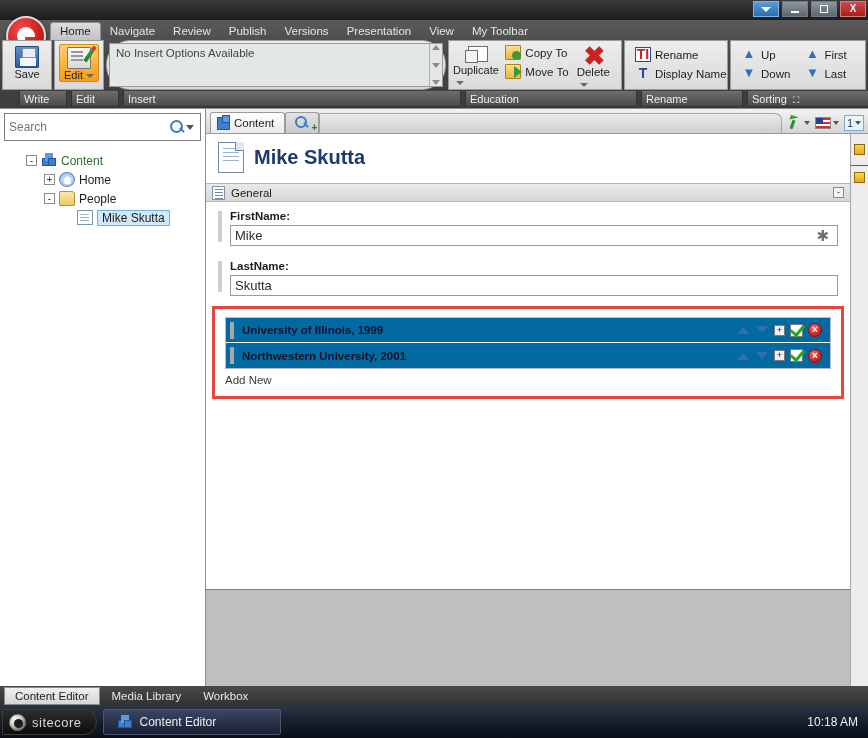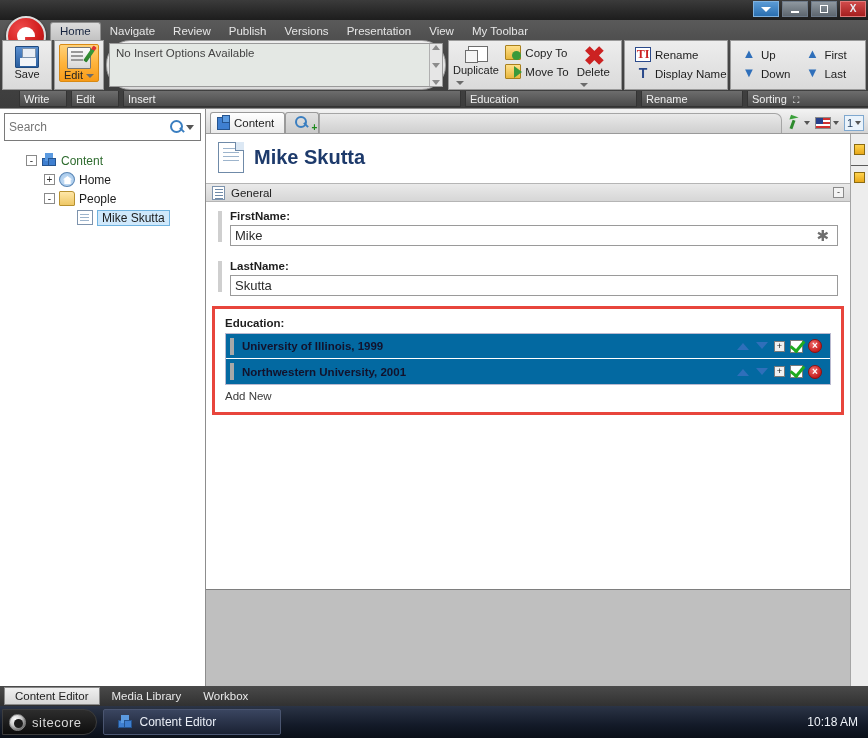--- a/index.html
+++ b/index.html
@@ -108,21 +108,21 @@
     display: flex; align-items: center; gap: 4px; font-size: 11.5px; color: #1d1d1d;
     padding: 1px 3px; white-space: nowrap;
   }
   .mini { width: 16px; height: 15px; position: relative; flex: 0 0 16px; }
   .mi-dup { background:#fff; border:1px solid #6d6d6d; }
   .mi-dup::before{content:"";position:absolute;left:-4px;top:3px;width:11px;height:11px;background:#f4f4f4;border:1px solid #6d6d6d;}
   .mi-folder-g { background: linear-gradient(180deg,#ffe08a 0%,#e8b73d 100%); border:1px solid #a9811d; border-radius:1px;}
   .mi-folder-g::after{content:"";position:absolute;right:-1px;bottom:-1px;width:9px;height:9px;background:#3a9a3a;border-radius:50%;}
   .mi-folder-a { background: linear-gradient(180deg,#ffe08a 0%,#e8b73d 100%); border:1px solid #a9811d; border-radius:1px;}
   .mi-folder-a::after{content:"";position:absolute;right:-2px;bottom:0px;width:0;height:0;border-top:6px solid transparent;border-bottom:6px solid transparent;border-left:8px solid #3a9a3a;}
-  .mi-TI { border:1px solid #2b4a8b; color:#c22; font-weight:bold; font-size:12px; text-align:center; line-height:13px; background:#fff;font-family:Liberation Serif, serif;}
+  .mi-TI { border:1px solid #2b4a8b; color:#c22; font-weight:bold; font-size:14px; text-align:center; line-height:13px; background:#fff;}
   .mi-T { color:#2b4a8b; font-weight:bold; font-size:14px; text-align:center; line-height:14px; }
   .chev { color:#2f6fba; font-size:13px; line-height:13px; text-align:center; }
   .delete-btn { display:flex; flex-direction:column; align-items:center; font-size:11.5px; color:#1d1d1d; padding:0 5px; justify-content:center;}
   .del-x { color:#c22; font-size:26px; font-weight:bold; line-height:24px; }
 
   
   .leftpane {
     position:absolute; left:0; top:108px; width:206px; bottom:52px;
     background:#fff; border-right:1px solid #8d8d8d; border-top:1px solid #8d8d8d;
   }
@@ -483,21 +483,20 @@
 
       <div class="field-block" style="padding-top:14px;">
         <div class="bar" style="top:15px;"></div>
         <div class="field-label">LastName:</div>
         <div class="field-input">
           <span class="val">Skutta</span>
         </div>
       </div>
 
       <div class="edu-wrap">
-        <div class="edu-label">Education:</div>
         <div class="edu-list">
 
           <div class="edu-row">
             <span class="handle"></span>
             <span class="name">University of Illinois, 1999</span>
             <span class="edu-actions">
               <span class="act act-up"></span>
               <span class="act act-dn"></span>
               <span class="act-plus">+</span>
               <span class="act-check"></span>

